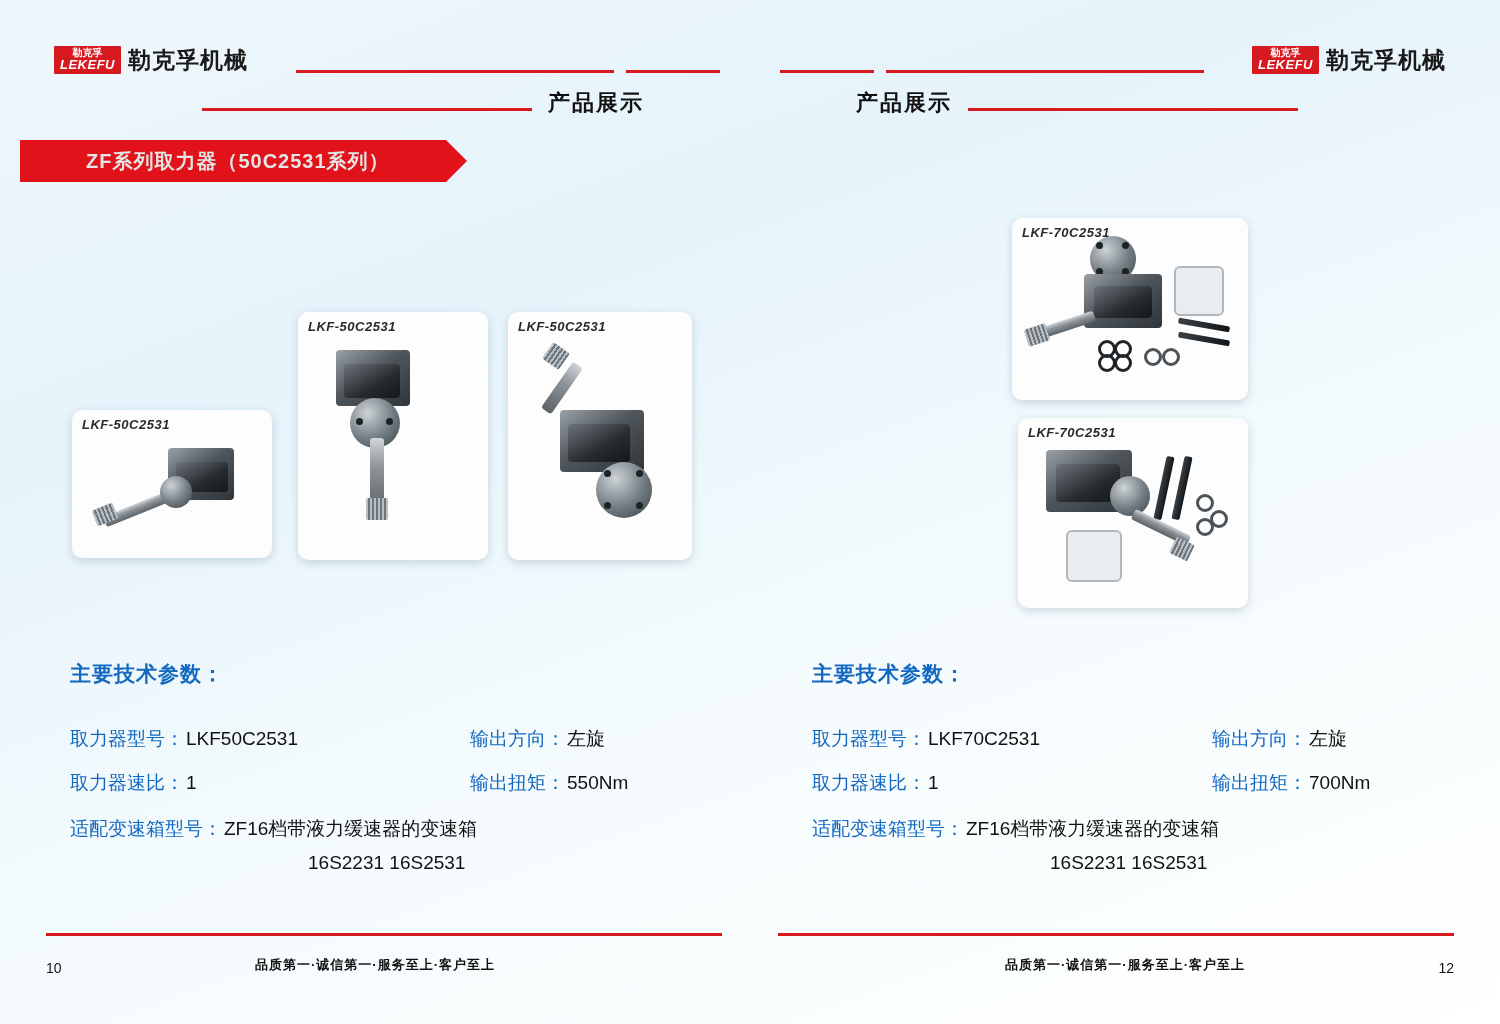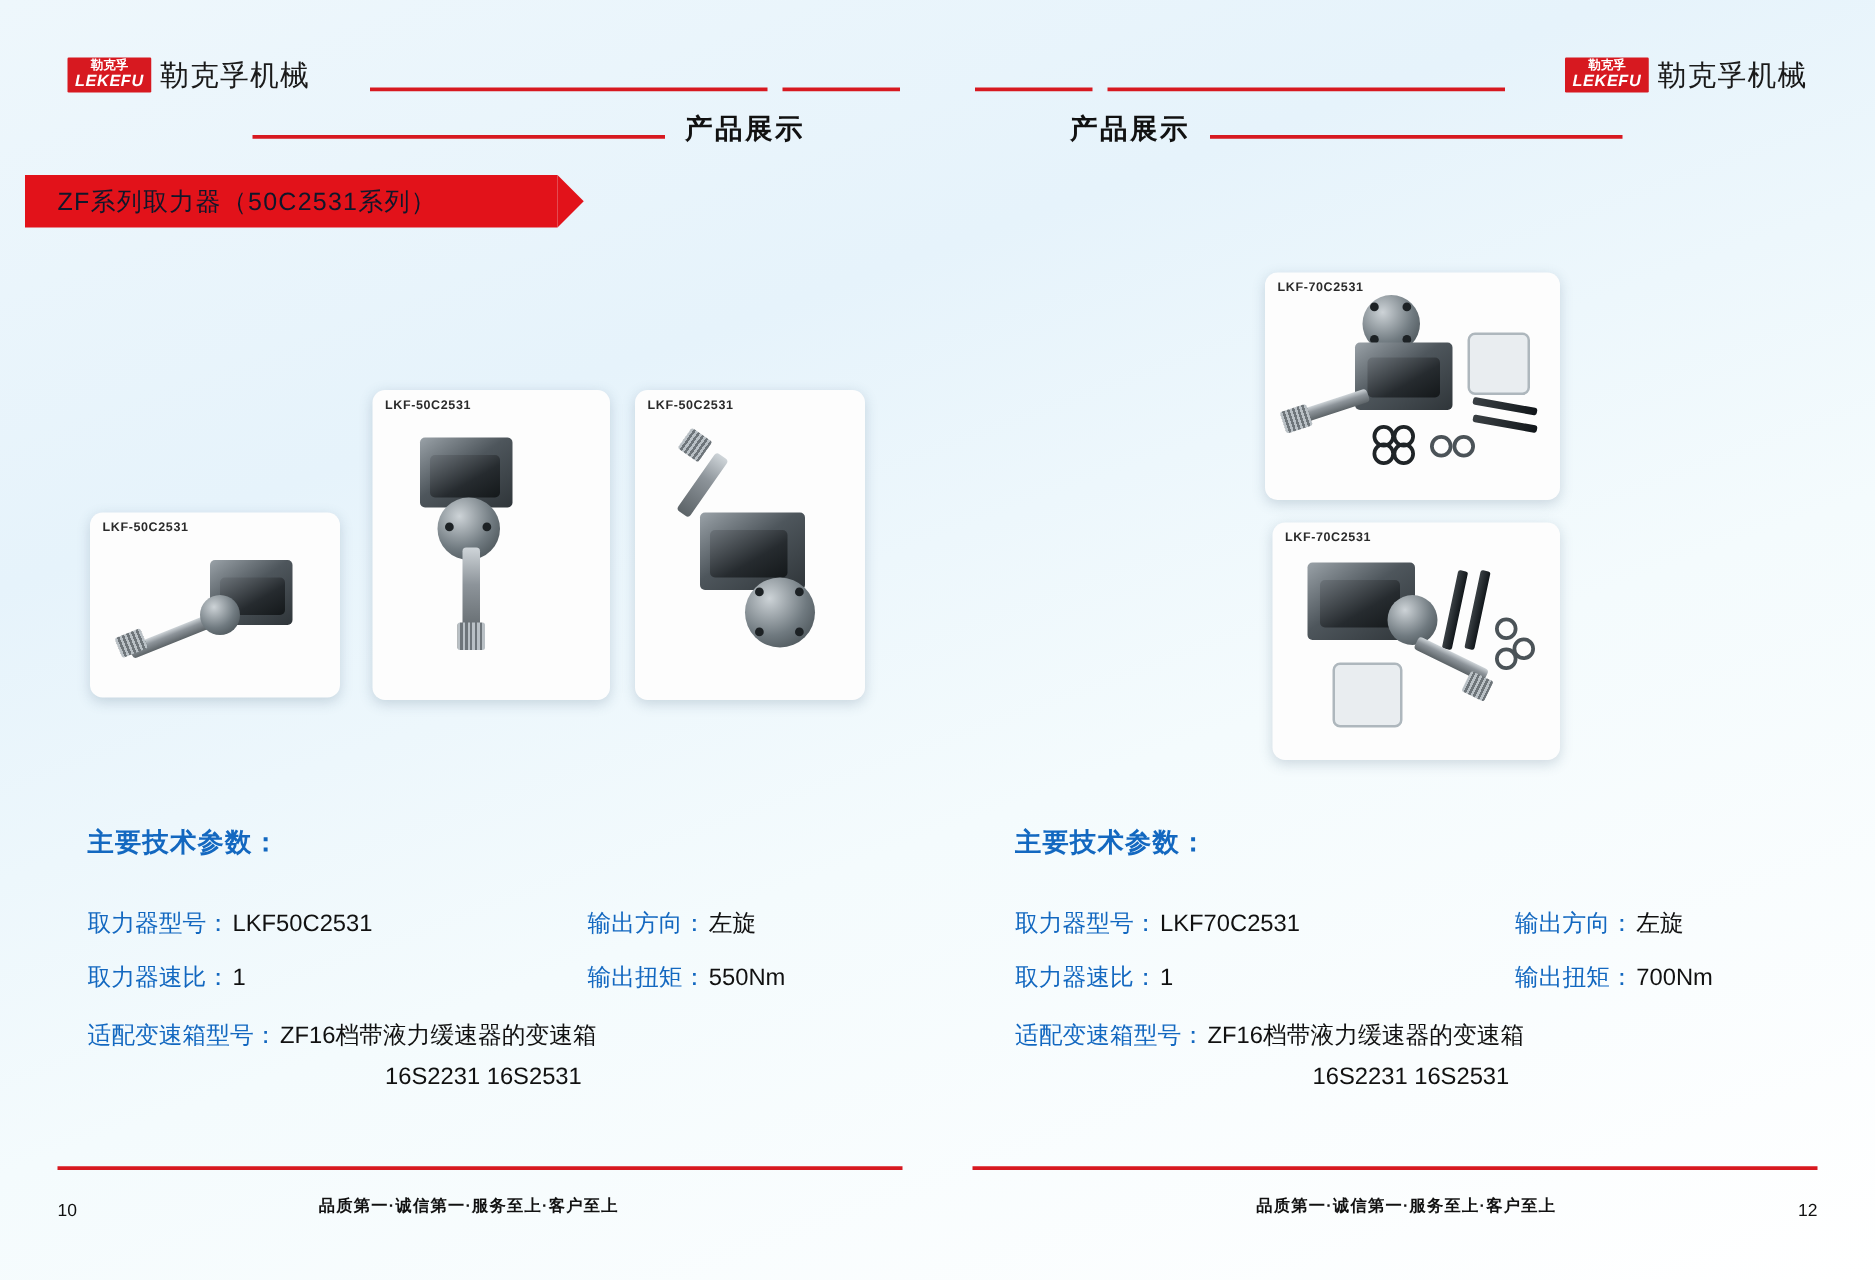--- a/index.html
+++ b/index.html
@@ -19,21 +19,21 @@
   .logo{position:absolute;top:46px;display:flex;align-items:flex-end;gap:7px;}
   .logo.l{left:8px;}
   .logo.r{right:8px;}
   .logo-mark{
     background:#d71920;color:#fff;font-style:italic;font-weight:bold;
     padding:2px 6px 3px 6px;line-height:1;text-align:center;
     border-radius:1px;
   }
   .logo-mark .cn{font-size:10px;letter-spacing:0px;display:block;font-style:normal;}
   .logo-mark .en{font-size:13px;letter-spacing:0.5px;display:block;}
-  .logo-cn{font-size:23px;font-weight:normal;color:#1a1a1a;letter-spacing:1px;line-height:1;padding-bottom:2px;}
+  .logo-cn{font-size:23px;font-weight:bold;color:#1a1a1a;letter-spacing:1px;line-height:1;padding-bottom:2px;}
 
   .hdr-rule{position:absolute;top:70px;height:3px;background:#d71920;}
   .page.left .hdr-rule.a{left:250px;width:318px;}
   .page.left .hdr-rule.b{left:580px;width:94px;}
   .page.right .hdr-rule.a{right:250px;width:318px;}
   .page.right .hdr-rule.b{right:580px;width:94px;}
 
   .hdr-title{
     position:absolute;top:88px;font-size:22px;font-weight:bold;color:#111;letter-spacing:2px;
   }
@@ -41,39 +41,39 @@
   .page.right .hdr-title{left:78px;}
   .hdr-title-rule{position:absolute;top:108px;height:3px;background:#d71920;}
   .page.left .hdr-title-rule{right:190px;width:330px;}
   .page.right .hdr-title-rule{left:190px;width:330px;}
 
   
   .ribbon{
     position:absolute;top:140px;height:42px;background:#e2121a;
     display:flex;align-items:center;
   }
-  .ribbon span{color:#0f172a;font-size:20px;font-weight:normal;letter-spacing:1px;white-space:nowrap;}
+  .ribbon span{color:#e5e5e5;font-size:20px;font-weight:bold;letter-spacing:1px;white-space:nowrap;margin-left:40px;}
   .ribbon.l{left:20px;width:400px;padding-left:26px;}
   .ribbon.l:after{
     content:"";position:absolute;right:-21px;top:0;width:0;height:0;
     border-top:21px solid transparent;border-bottom:21px solid transparent;border-left:21px solid #e2121a;
   }
   .ribbon.r{right:20px;width:400px;padding-left:40px;}
   .ribbon.r:before{
     content:"";position:absolute;left:-21px;top:0;width:0;height:0;
     border-top:21px solid transparent;border-bottom:21px solid transparent;border-right:21px solid #e2121a;
   }
 
   
   .photo{
     position:absolute;background:#fdfdfd;border-radius:10px;
     box-shadow:0 3px 10px rgba(60,90,120,.22);overflow:hidden;
   }
   .photo .code{
-    position:absolute;left:10px;top:7px;font-size:10px;font-weight:bold;
+    position:absolute;left:10px;top:7px;font-size:13px;font-style:italic;font-weight:bold;
     color:#2a2a2a;letter-spacing:.5px;
   }
   .art{position:absolute;inset:0;}
 
   
   .body-blk{position:absolute;background:linear-gradient(145deg,#9aa2a8,#4e565c 45%,#2f3539);border-radius:4px;}
   .body-blk.dark{background:linear-gradient(150deg,#6d747a,#262b2f 60%,#14181a);}
   .shaft{position:absolute;background:linear-gradient(180deg,#cfd5d9,#8d949a 40%,#5c6367);border-radius:3px;}
   .spline{position:absolute;background:repeating-linear-gradient(90deg,#b9c0c5 0 2px,#6e757a 2px 4px);border-radius:2px;}
   .flange{position:absolute;border-radius:50%;background:radial-gradient(circle at 35% 30%,#cdd3d7,#707a80 55%,#3a4246);}

